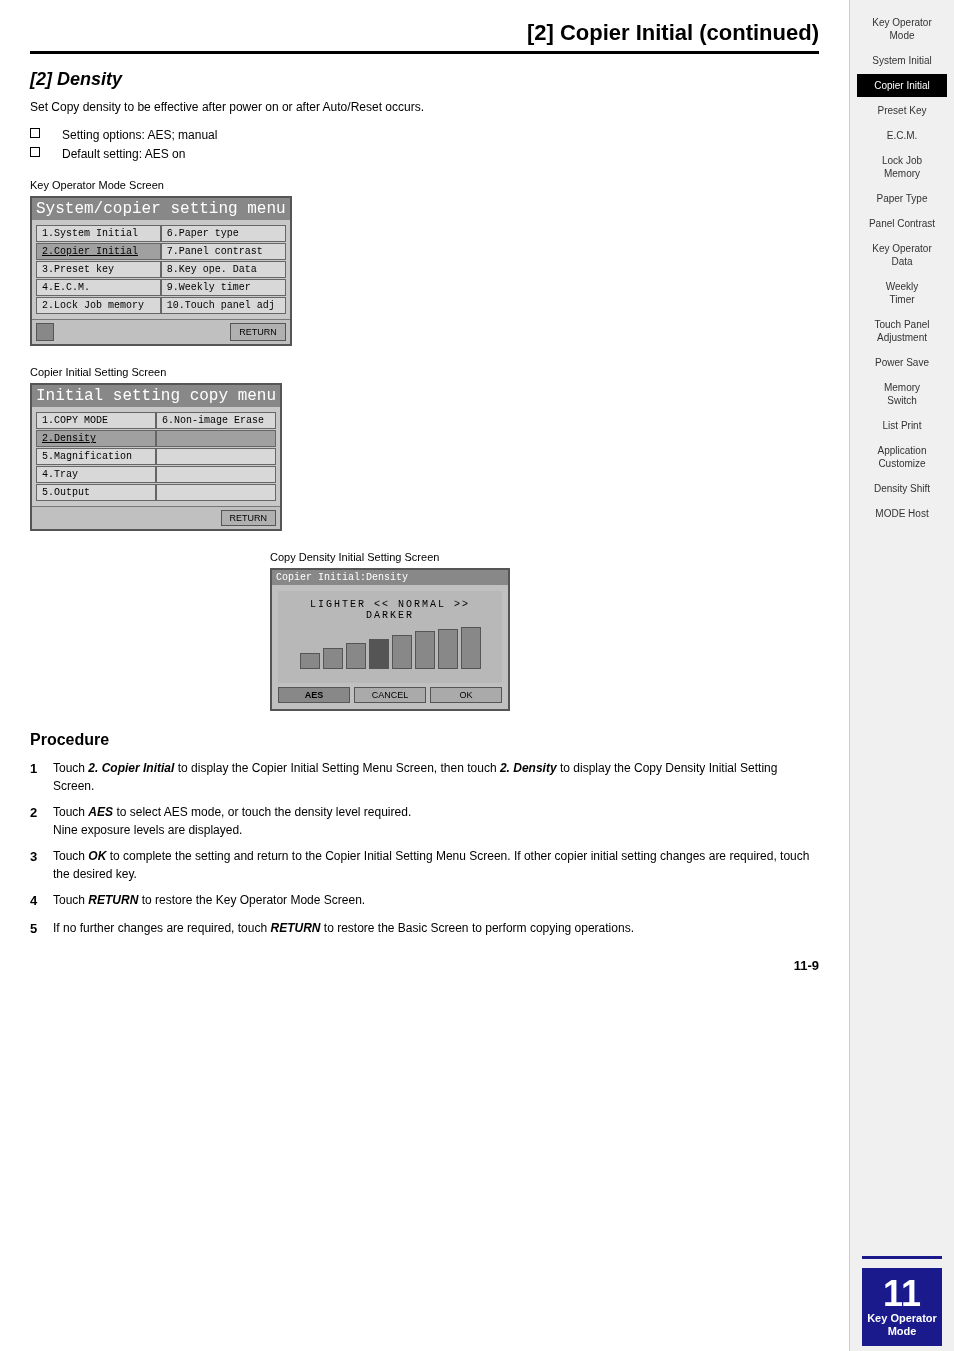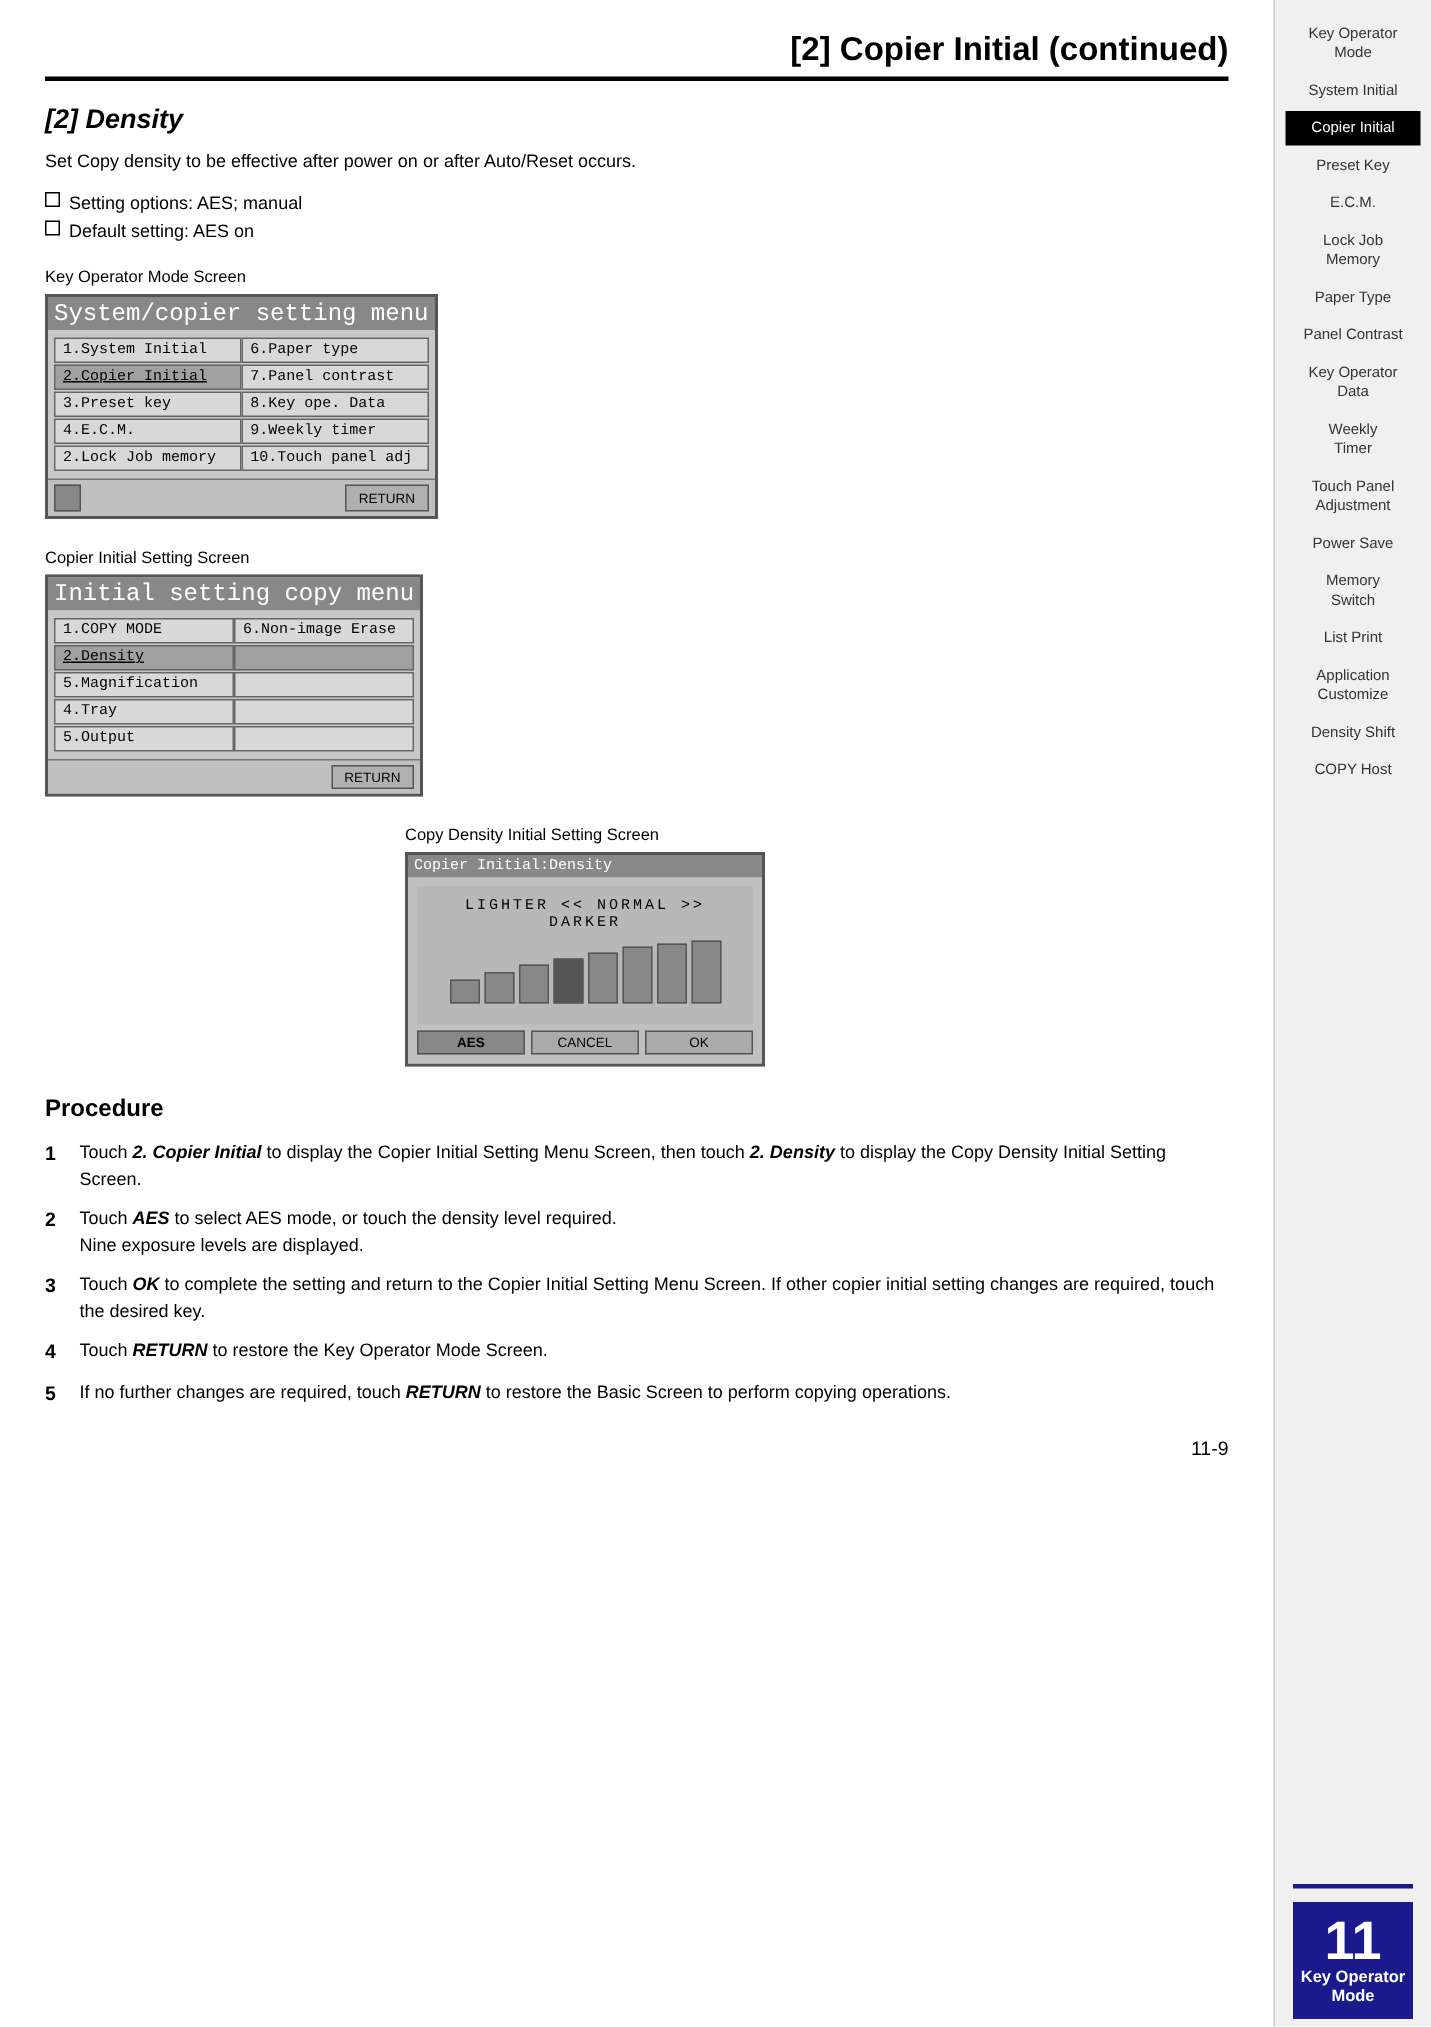--- a/index.html
+++ b/index.html
@@ -102,21 +102,21 @@
 
     .setting-options {
       font-size: 12px;
       margin-bottom: 15px;
       line-height: 1.6;
     }
 
     .setting-options p {
       display: flex;
       align-items: flex-start;
-      gap: 6px;
+      gap: 22px;
     }
 
     .checkbox-square {
       display: inline-block;
       width: 10px;
       height: 10px;
       border: 1px solid #000;
       margin-top: 2px;
       flex-shrink: 0;
     }
@@ -293,21 +293,21 @@
 
     
     .page-number-area {
       display: flex;
       justify-content: flex-end;
       margin-top: 20px;
     }
 
     .page-number {
       font-size: 13px;
-      font-weight: normal;
+      font-weight: bold;
     }
   </style>
 </head>
 <body>
 
 <div class="page-container">
 
   <div class="main-content">
 
     <div class="page-header">
@@ -480,21 +480,21 @@
     <div class="sidebar-item">Paper Type</div>
     <div class="sidebar-item">Panel Contrast</div>
     <div class="sidebar-item">Key Operator<br>Data</div>
     <div class="sidebar-item">Weekly<br>Timer</div>
     <div class="sidebar-item">Touch Panel<br>Adjustment</div>
     <div class="sidebar-item">Power Save</div>
     <div class="sidebar-item">Memory<br>Switch</div>
     <div class="sidebar-item">List Print</div>
     <div class="sidebar-item">Application<br>Customize</div>
     <div class="sidebar-item">Density Shift</div>
-    <div class="sidebar-item">COPY Host</div>
+    <div class="sidebar-item">MODE Host</div>
 
     <div class="sidebar-bottom">
       <div style="width:80px; height:3px; background:#1a1a8c; margin-bottom:4px;"></div>
       <div class="sidebar-badge">
         <div style="font-size: 36px; font-weight: bold; line-height:1;">11</div>
         <div style="font-size: 11px; line-height:1.2;">Key Operator<br>Mode</div>
       </div>
     </div>
   </div>
 

